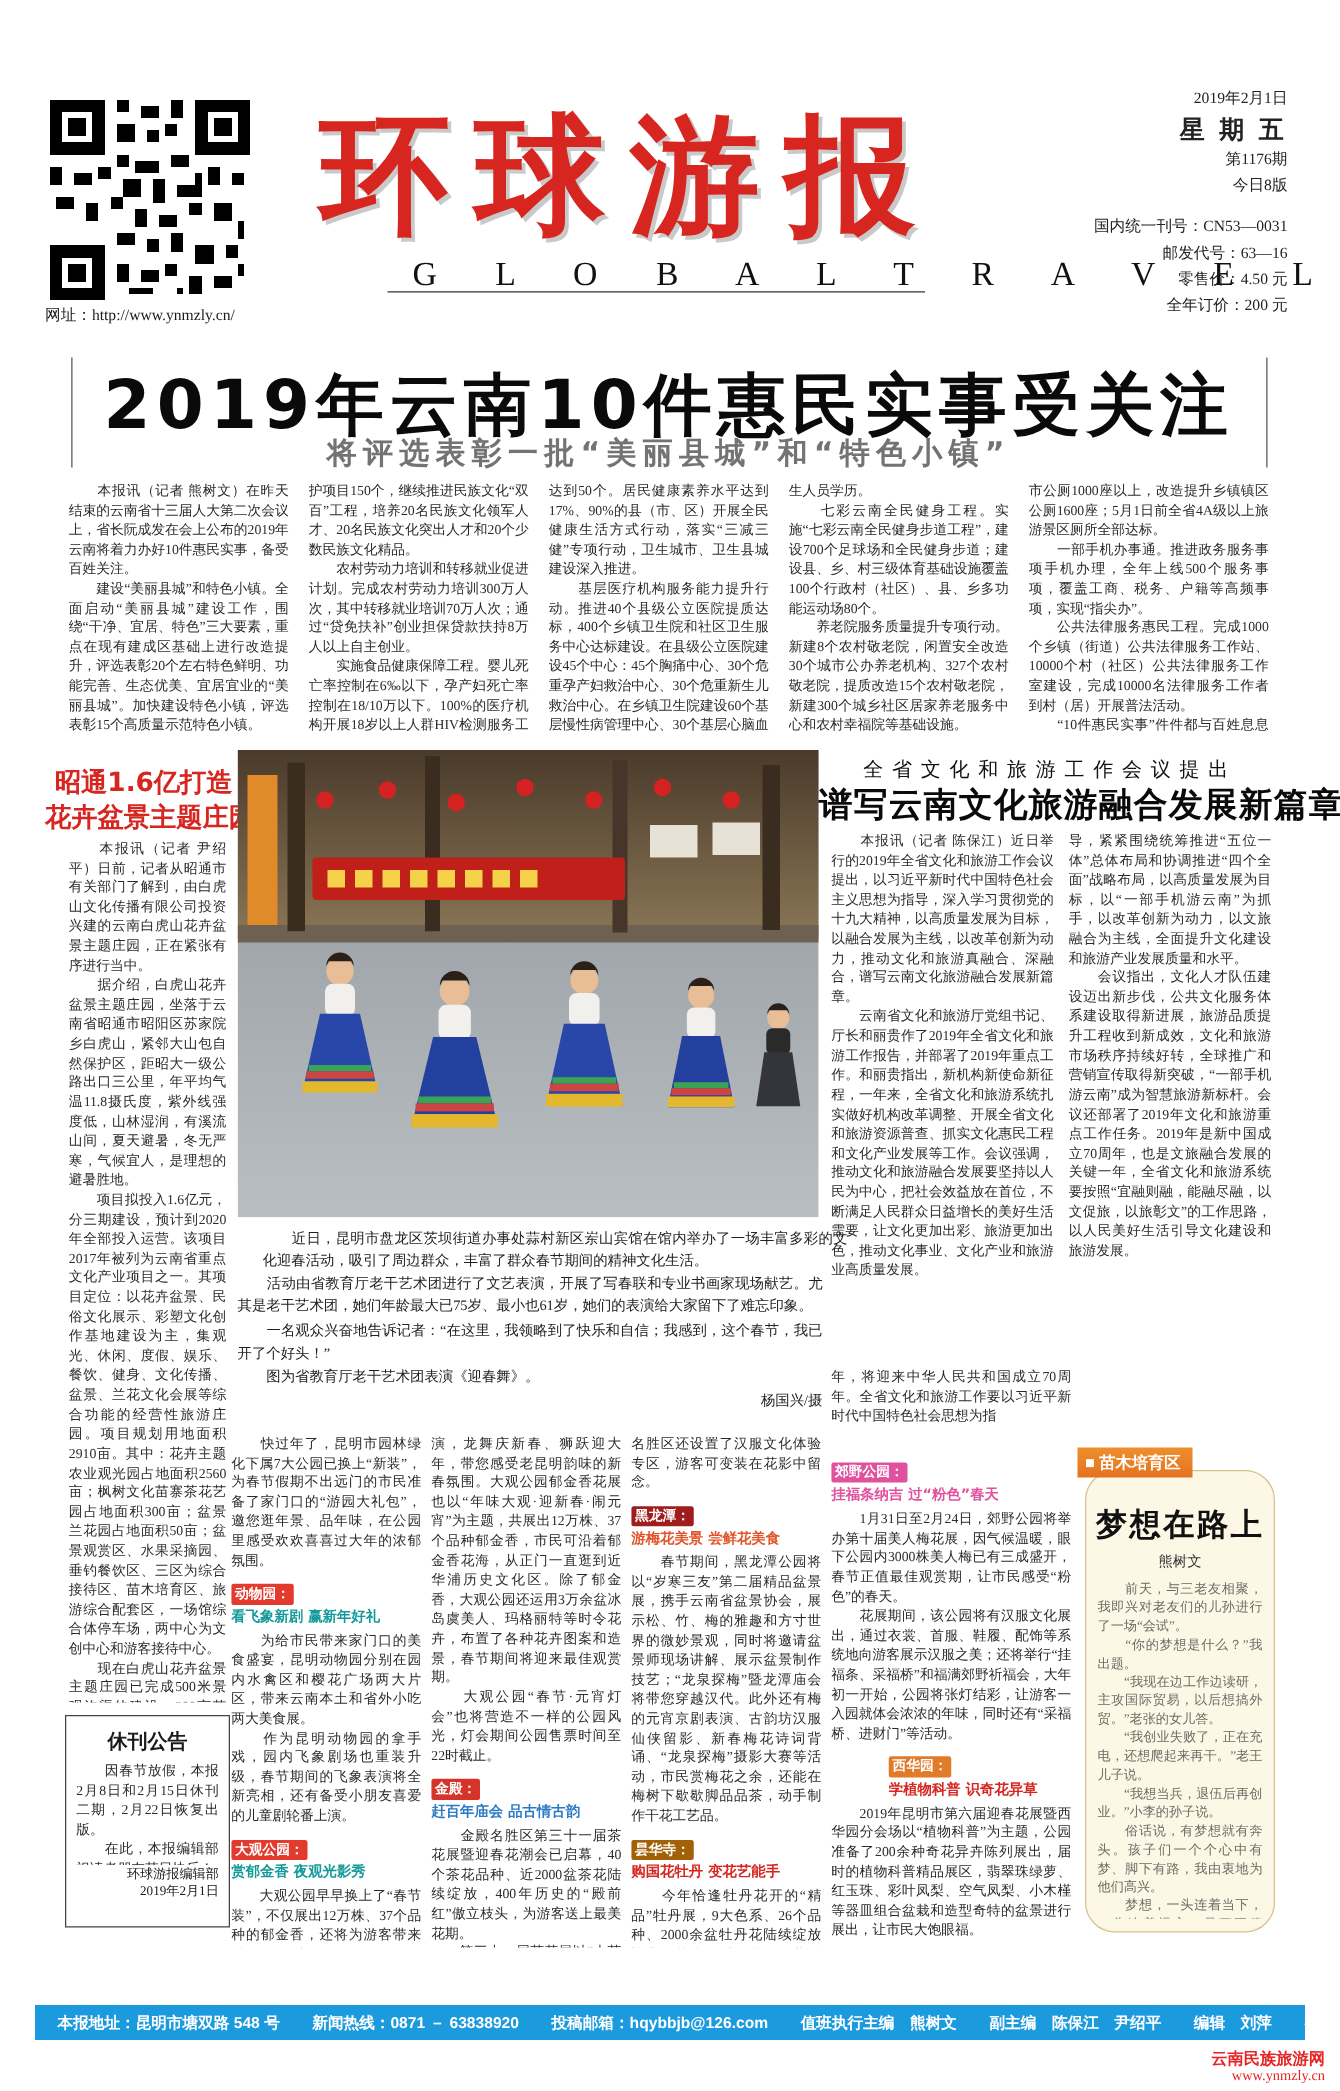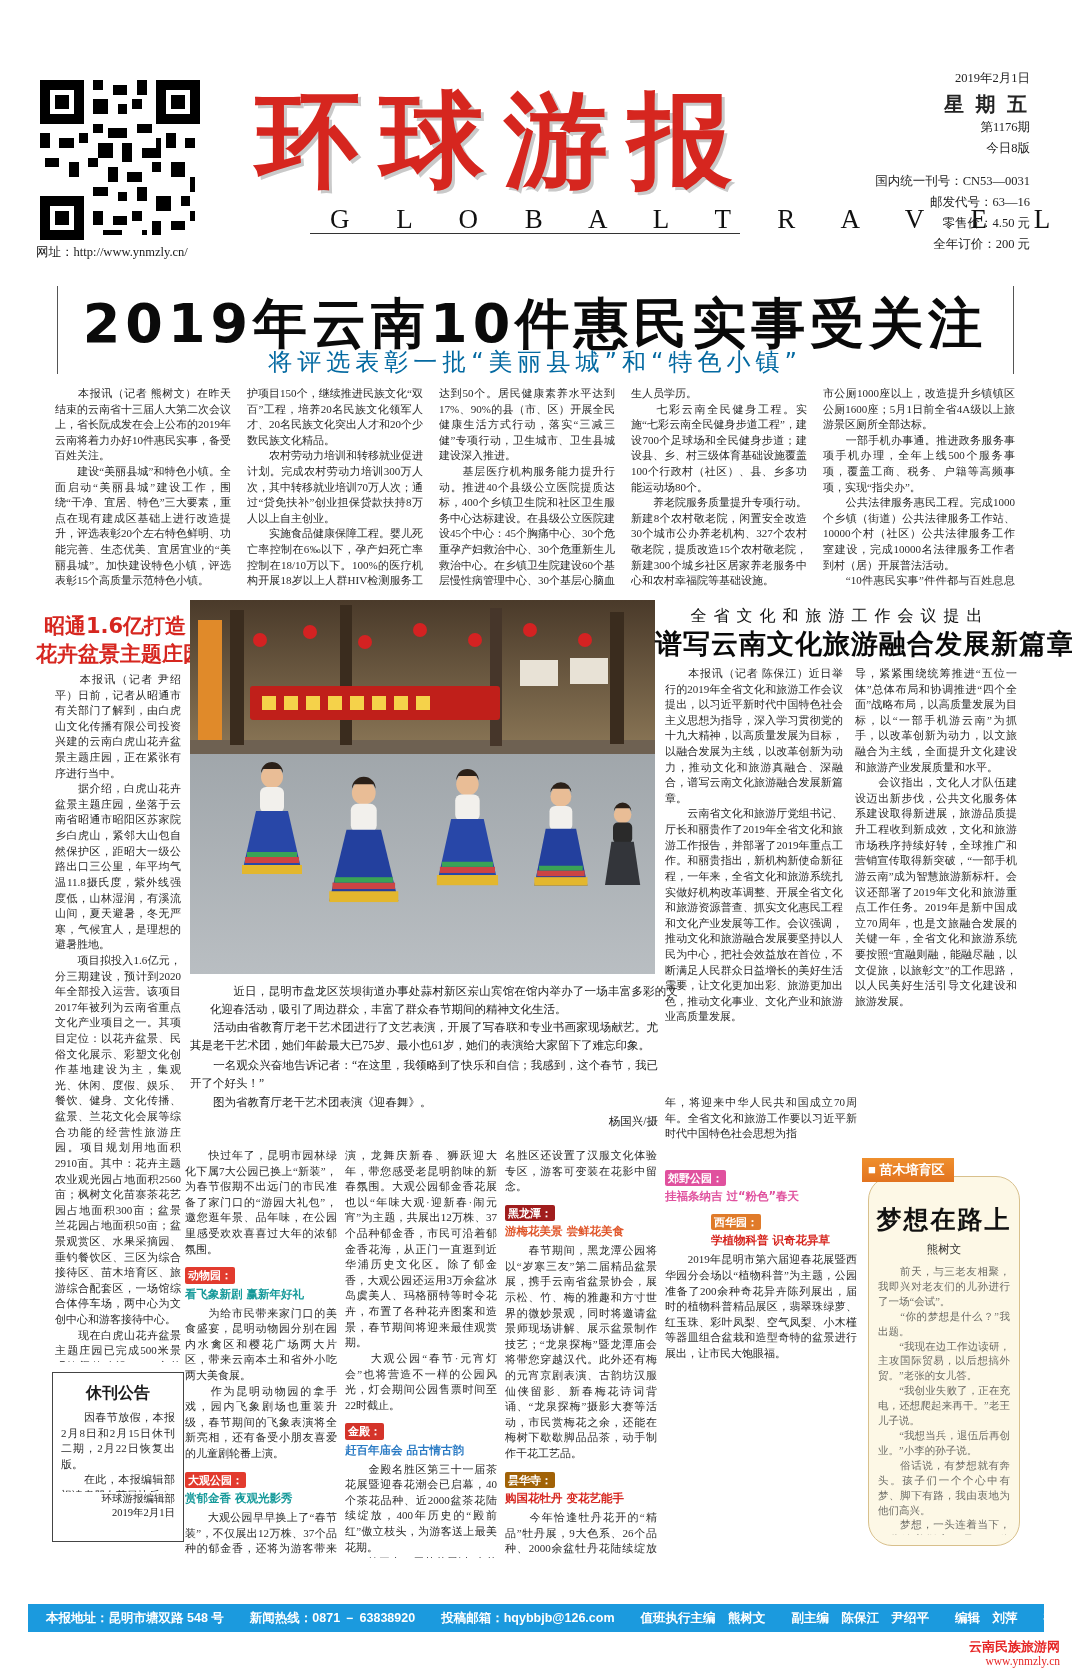--- a/index.html
+++ b/index.html
@@ -8,21 +8,21 @@
   .abs{position:absolute;}
   .bodytxt{font-size:11px;line-height:1.42;text-align:justify;color:#2a2a2a;overflow:hidden;white-space:pre-line;}
   .red{color:#d6261f;}
   .masthead-title{font-family:"DejaVu Sans","Liberation Sans",sans-serif;font-weight:900;color:#d6261f;
         font-size:104px;letter-spacing:20px;line-height:1;text-shadow:3px 3px 0 #c9c9c9;white-space:nowrap;}
   .global{font-size:27px;letter-spacing:20px;color:#111;font-family:"Liberation Serif",serif;white-space:nowrap;}
   .slogan{font-size:17px;letter-spacing:9px;color:#222;white-space:nowrap;font-family:"Liberation Sans",sans-serif;}
   .infoline{font-size:12.5px;color:#222;text-align:right;line-height:1.0;}
   .lead-headline{font-family:"DejaVu Sans","Liberation Sans",sans-serif;font-weight:900;color:#0a0a0a;
         font-size:54px;letter-spacing:5px;white-space:nowrap;text-align:center;}
-  .lead-subhead{font-family:"DejaVu Sans","Liberation Sans",sans-serif;font-weight:400;color:#0369a1;
+  .lead-subhead{font-family:"DejaVu Sans","Liberation Sans",sans-serif;font-weight:700;color:#737373;
         font-size:24px;letter-spacing:5px;text-align:center;white-space:nowrap;}
   .sec-head-red{font-family:"DejaVu Sans","Liberation Sans",sans-serif;font-weight:900;color:#d6261f;
         font-size:21px;line-height:1.35;text-align:center;white-space:nowrap;}
   .kicker{font-size:16px;letter-spacing:7px;color:#111;text-align:center;white-space:nowrap;font-family:"Liberation Sans",sans-serif;}
   .sec-head-black{font-family:"DejaVu Sans","Liberation Sans",sans-serif;font-weight:900;color:#0a0a0a;
         font-size:27px;letter-spacing:1px;text-align:center;white-space:nowrap;}
   .caption{font-size:11.5px;line-height:1.6;text-align:justify;color:#222;white-space:pre-line;}
   .park-label{display:inline-block;color:#fff;font-family:"Liberation Sans",sans-serif;font-weight:bold;
         font-size:11px;padding:1px 3px;border-radius:2px;margin-right:4px;line-height:1.3;}
   .park-title{font-family:"DejaVu Sans","Liberation Sans",sans-serif;font-weight:bold;font-size:11.5px;white-space:nowrap;}
@@ -290,20 +290,22 @@
       <span class="park-label" style="background:#a16207;">昙华寺：</span><span class="park-title" style="color:#d6261f;">购国花牡丹 变花艺能手</span>
     </div>
     <div class="bodytxt" style="height:auto;margin-top:4px;">　　今年恰逢牡丹花开的“精品”牡丹展，9大色系、26个品种、2000余盆牡丹花陆续绽放迎客，其中不乏姚黄、魏紫等名贵品种。春节期间将布置多个催花牡丹展点，结合文化、生肖等内容，营造“春节赏花享富贵”的观景效果。</div>
   </div>
 
   <div class="abs" style="left:665px;top:1095px;width:192px;height:463px;overflow:hidden;">
     <div class="bodytxt" style="height:auto;">年，将迎来中华人民共和国成立70周年。全省文化和旅游工作要以习近平新时代中国特色社会思想为指</div>
     <div style="margin-top:26px;">
       <span class="park-label" style="background:#e0519e;">郊野公园：</span><span class="park-title" style="color:#e0519e;">挂福条纳吉 过“粉色”春天</span>
     </div>
+    <div class="bodytxt" style="height:auto;margin-top:4px;">　　1月31日至2月24日，郊野公园将举办第十届美人梅花展，因气候温暖，眼下公园内3000株美人梅已有三成盛开，春节正值最佳观赏期，让市民感受“粉色”的春天。
+　　花展期间，该公园将有汉服文化展出，通过衣裳、首服、鞋履、配饰等系统地向游客展示汉服之美；还将举行“挂福条、采福桥”和福满郊野祈福会，大年初一开始，公园将张灯结彩，让游客一入园就体会浓浓的年味，同时还有“采福桥、进财门”等活动。</div>
     <div style="margin-top:8px;margin-left:46px;">
       <span class="park-label" style="background:#e07b2a;">西华园：</span><span class="park-title" style="color:#d6261f;">学植物科普 识奇花异草</span>
     </div>
     <div class="bodytxt" style="height:auto;margin-top:4px;">　　2019年昆明市第六届迎春花展暨西华园分会场以“植物科普”为主题，公园准备了200余种奇花异卉陈列展出，届时的植物科普精品展区，翡翠珠绿萝、红玉珠、彩叶凤梨、空气凤梨、小木槿等器皿组合盆栽和造型奇特的盆景进行展出，让市民大饱眼福。</div>
   </div>
 
   <div class="abs essay-tab" style="left:862px;top:1158px;z-index:2;">■ 苗木培育区</div>
   <div class="abs essay-box" style="left:868px;top:1176px;width:150px;height:368px;z-index:1;border-radius:24px;">
     <div style="text-align:center;font-size:25px;font-weight:900;letter-spacing:2px;margin-top:26px;font-family:'DejaVu Sans',sans-serif;color:#111;">梦想在路上</div>
     <div style="text-align:center;font-size:11.5px;margin-top:6px;color:#333;">熊树文</div>

